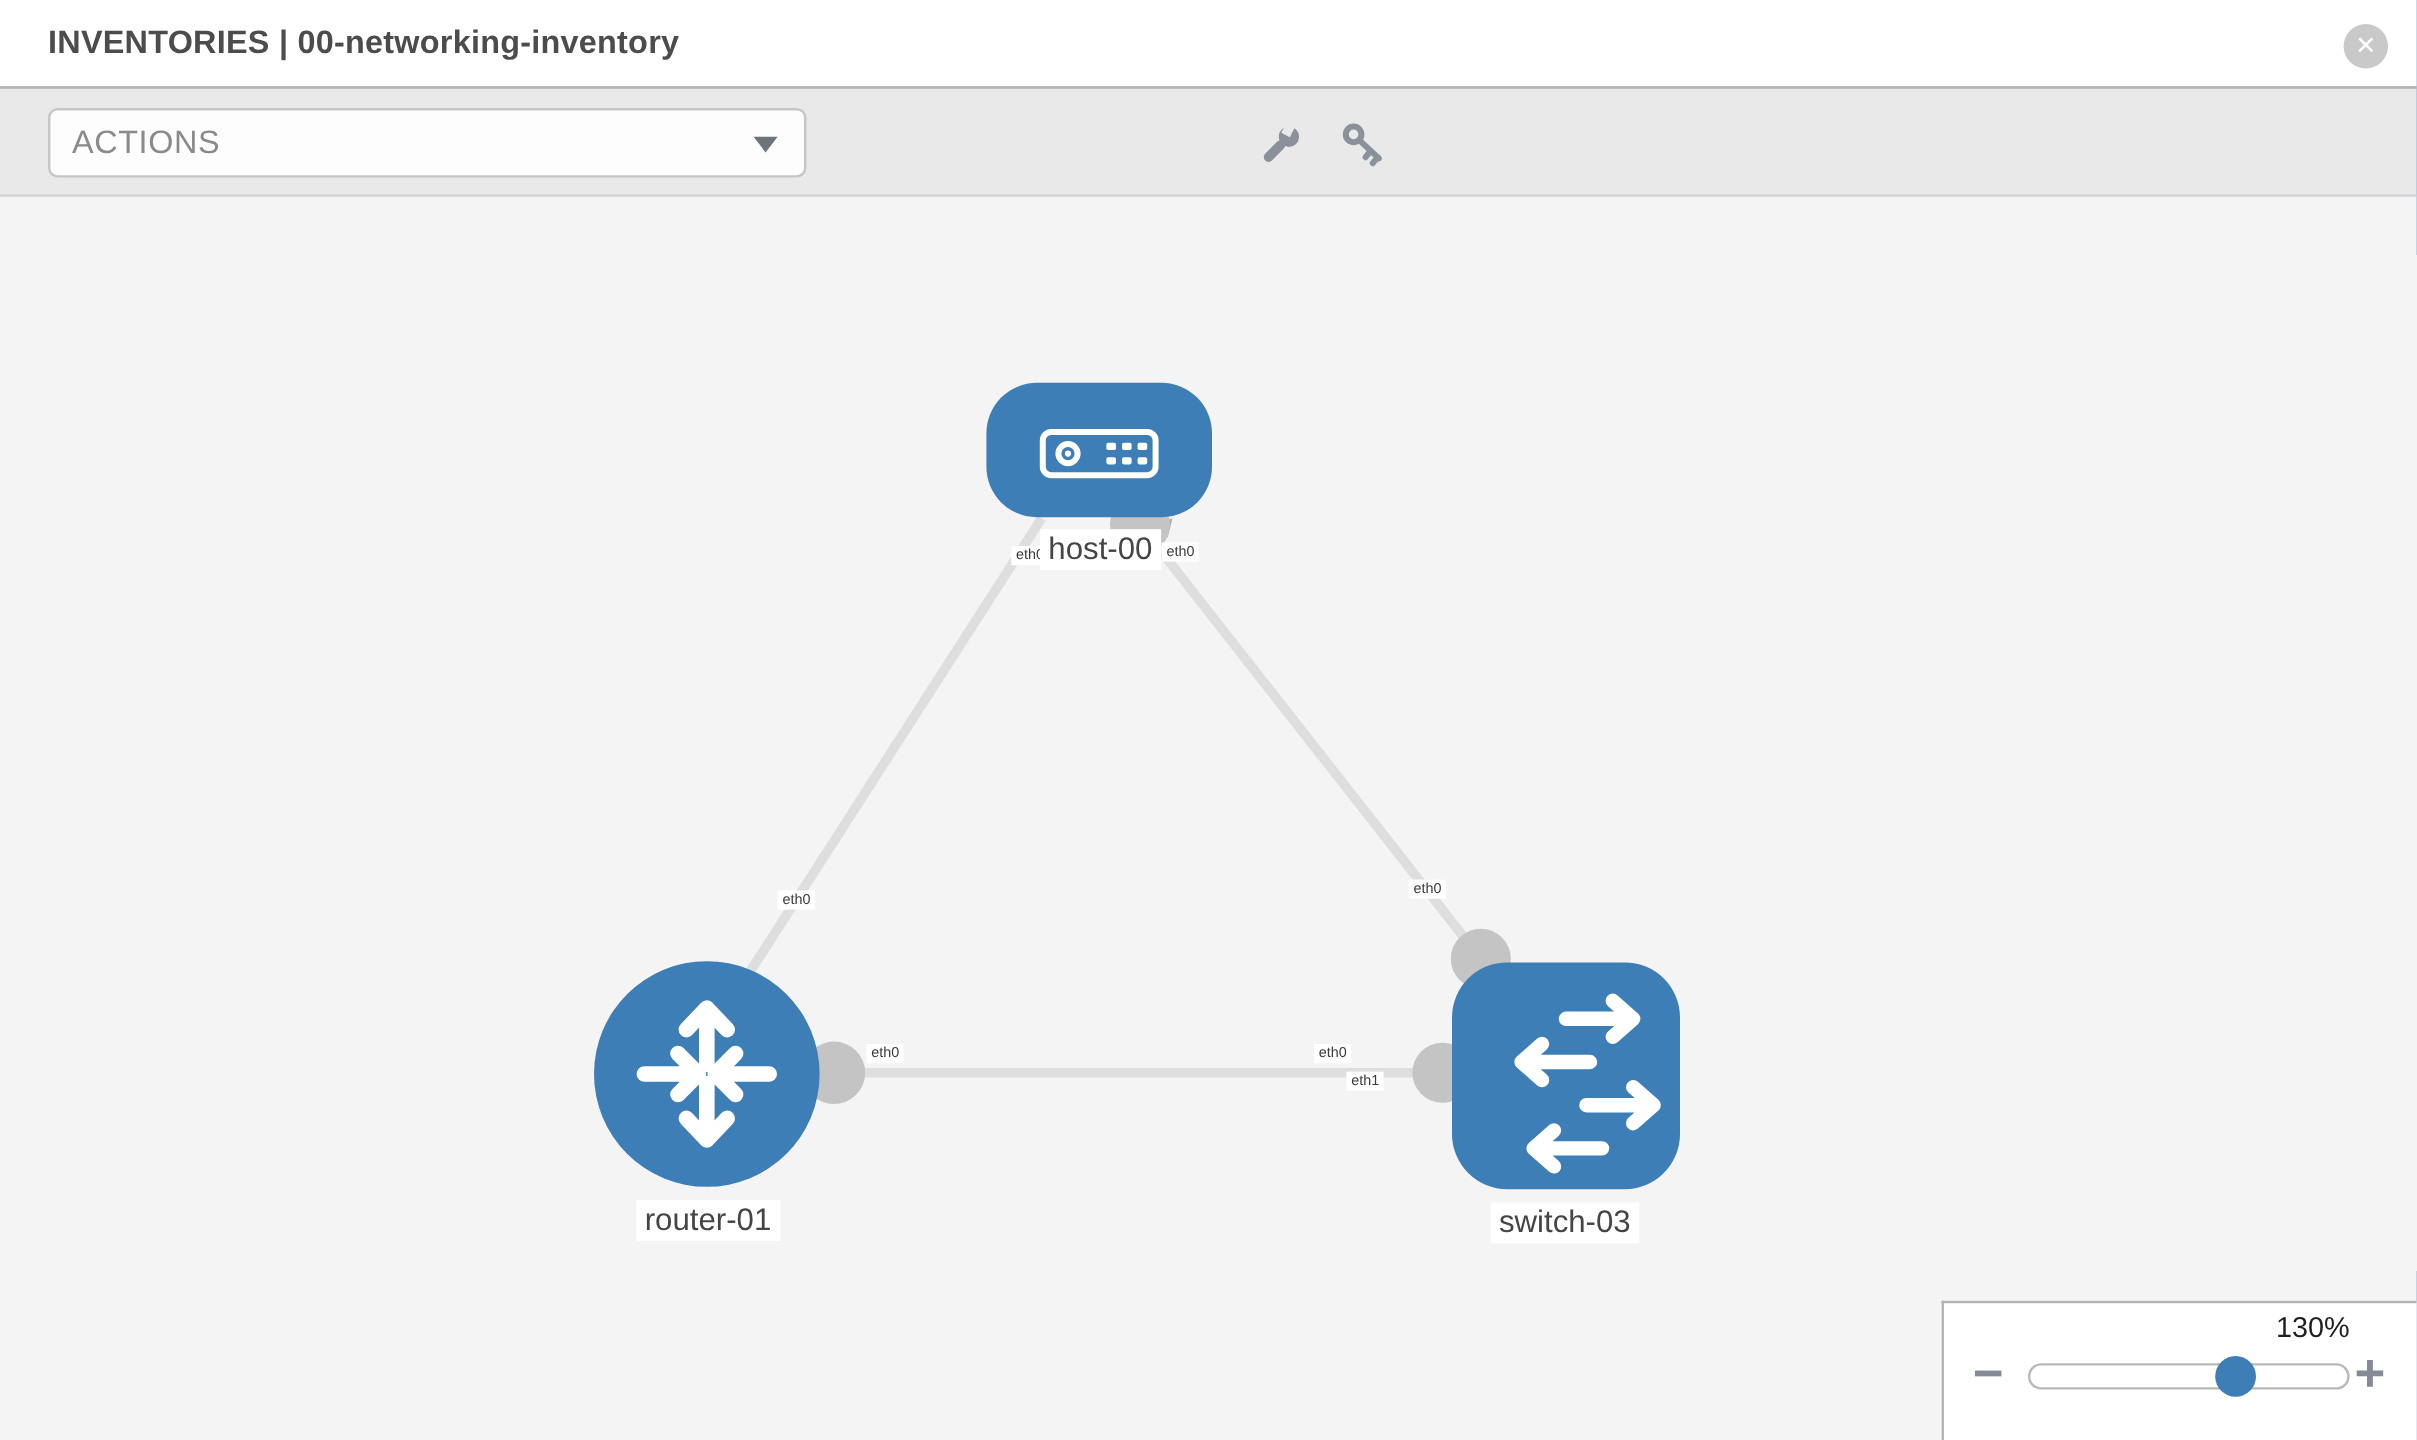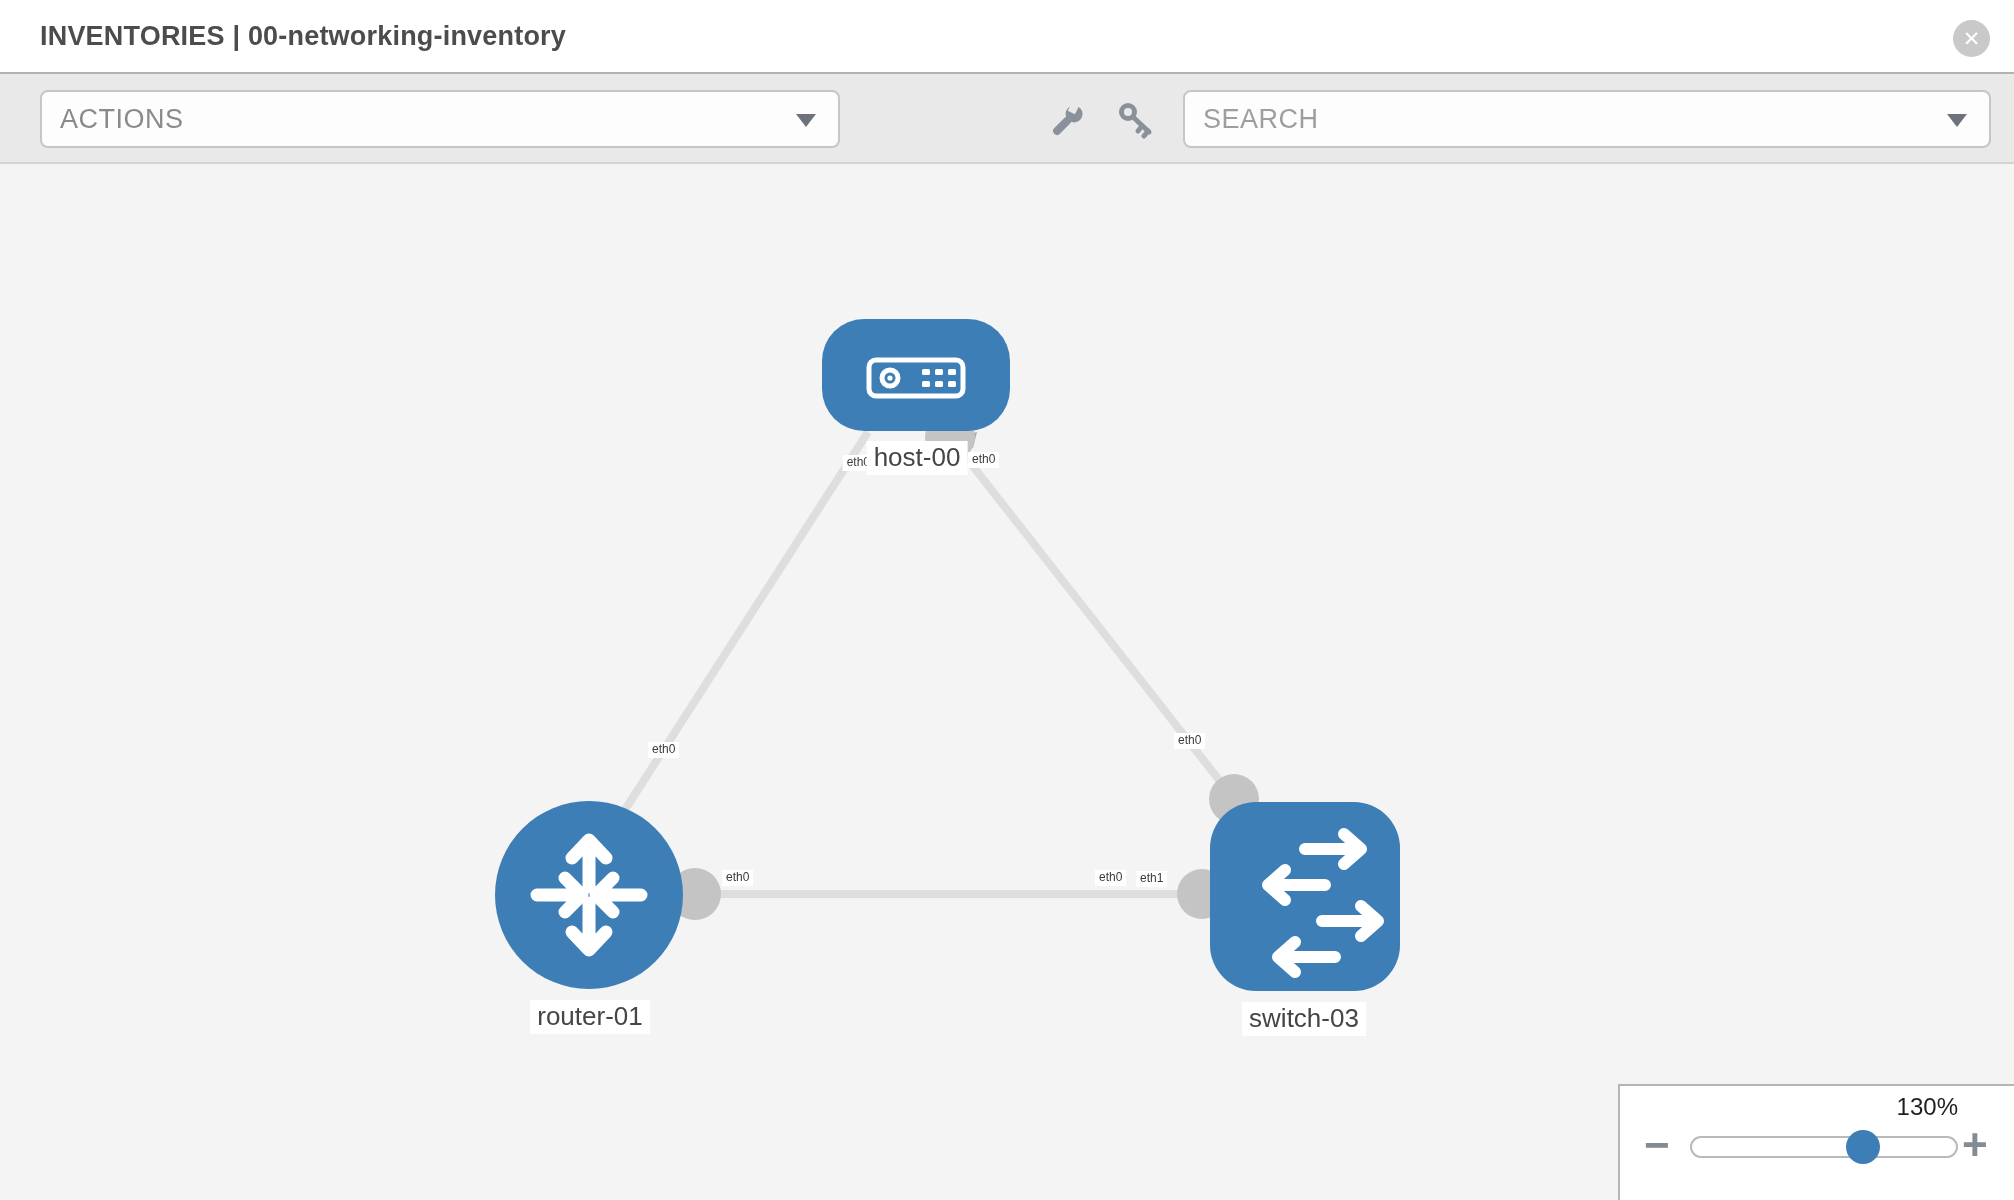--- a/index.html
+++ b/index.html
@@ -17,21 +17,21 @@
   
   .toolbar{position:relative;height:88px;background:#e9e9e9;
            border-top:2px solid #b2b2b2;border-bottom:2px solid #d4d4d4;box-sizing:content-box;}
   .combo{position:absolute;top:16px;height:58px;background:#fdfdfd;border:2px solid #c6c6c6;
          border-radius:8px;box-sizing:border-box;cursor:pointer;}
   .combo .combo-label{position:absolute;left:18px;top:50%;transform:translateY(-50%);
          font-size:27px;color:#8a8a8a;letter-spacing:.5px;white-space:nowrap;}
   .combo .caret{position:absolute;right:22px;top:50%;margin-top:-5px;width:0;height:0;
          border-left:10px solid transparent;border-right:10px solid transparent;
          border-top:13px solid #6d737b;}
-  .combo.actions{left:40px;width:800px;}
+  .combo.actions{left:40px;width:632px;}
   .combo.search{left:1183px;width:808px;}
   .combo.search .combo-label{color:#9e9e9e;}
   .tool-icon{position:absolute;top:25px;width:40px;height:40px;cursor:pointer;}
   .tool-icon.wrench{left:1047px;}
   .tool-icon.key{left:1115px;}
 
   
   .canvas{position:relative;height:1040px;background:#f4f4f4;overflow:hidden;}
   .graph-svg{position:absolute;left:0;top:0;}
 
@@ -90,24 +90,20 @@
       <svg width="40" height="40" viewBox="0 0 40 40">
         <g stroke="#8b919b" stroke-width="5" fill="none" stroke-linecap="round">
           <circle cx="13" cy="13" r="6.5"></circle>
           <path d="M18,18 L34,33"></path>
           <path d="M27,27 L23,32"></path>
           <path d="M33,32 L29,37"></path>
         </g>
       </svg>
     </div>
 
-    <div class="combo search">
-      <span class="combo-label">SEARCH</span>
-      <span class="caret"></span>
-    </div>
   </div>
 
   <div class="canvas">
 
     <svg class="graph-svg" width="2014" height="1040">
 
       <g stroke="#dedede" stroke-width="8">
         <line x1="868" y1="268" x2="621" y2="652"></line>
         <line x1="950" y1="273" x2="1234" y2="635"></line>
         <line x1="589" y1="730" x2="1202" y2="730"></line>
@@ -163,21 +159,21 @@
     <div class="nlabel center-x" style="left:917px;top:277px;text-align:center;">host-00</div>
     <div class="nlabel center-x" style="left:590px;top:836px;">router-01</div>
     <div class="nlabel center-x" style="left:1304px;top:838px;">switch-03</div>
 
     <div class="ilabel right-anchor" style="left:874px;top:291px;">eth0</div>
     <div class="ilabel" style="left:968px;top:288px;">eth0</div>
     <div class="ilabel" style="left:648px;top:578px;">eth0</div>
     <div class="ilabel" style="left:1174px;top:569px;">eth0</div>
     <div class="ilabel" style="left:722px;top:706px;">eth0</div>
     <div class="ilabel under" style="left:1095px;top:706px;">eth0</div>
-    <div class="ilabel" style="left:1122px;top:707px;margin-left:14px;">eth1</div>
+    <div class="ilabel" style="left:1122px;top:729px;">eth1</div>
 
     <div class="zoom-panel">
       <div class="zoom-level">130%</div>
       <div class="zoom-minus">−</div>
       <div class="zoom-track"></div>
       <div class="zoom-thumb"></div>
       <div class="zoom-plus">+</div>
     </div>
 
   </div>

